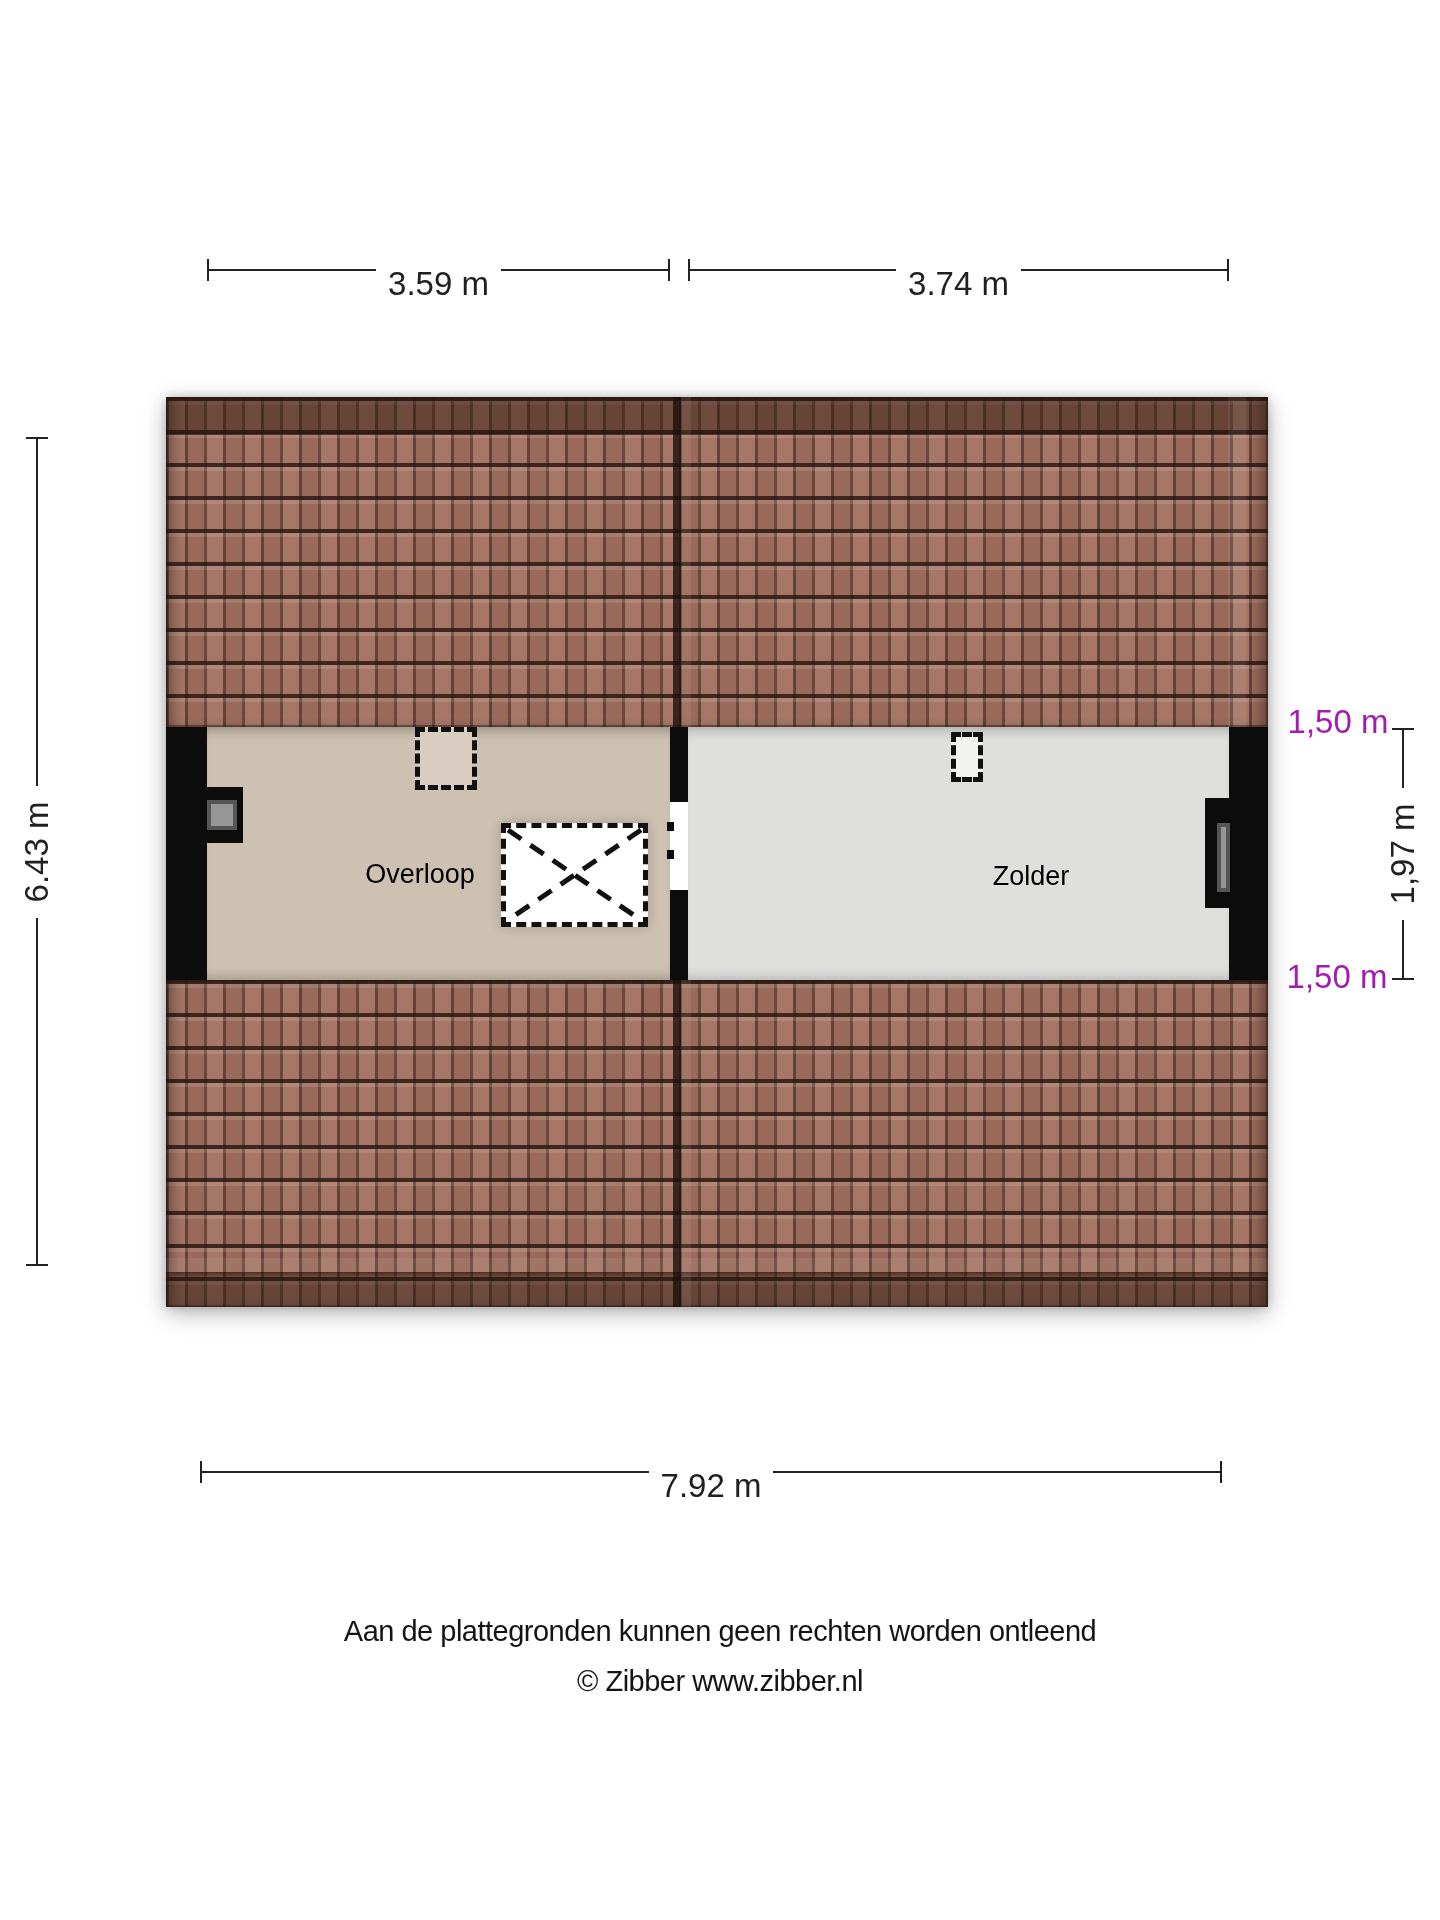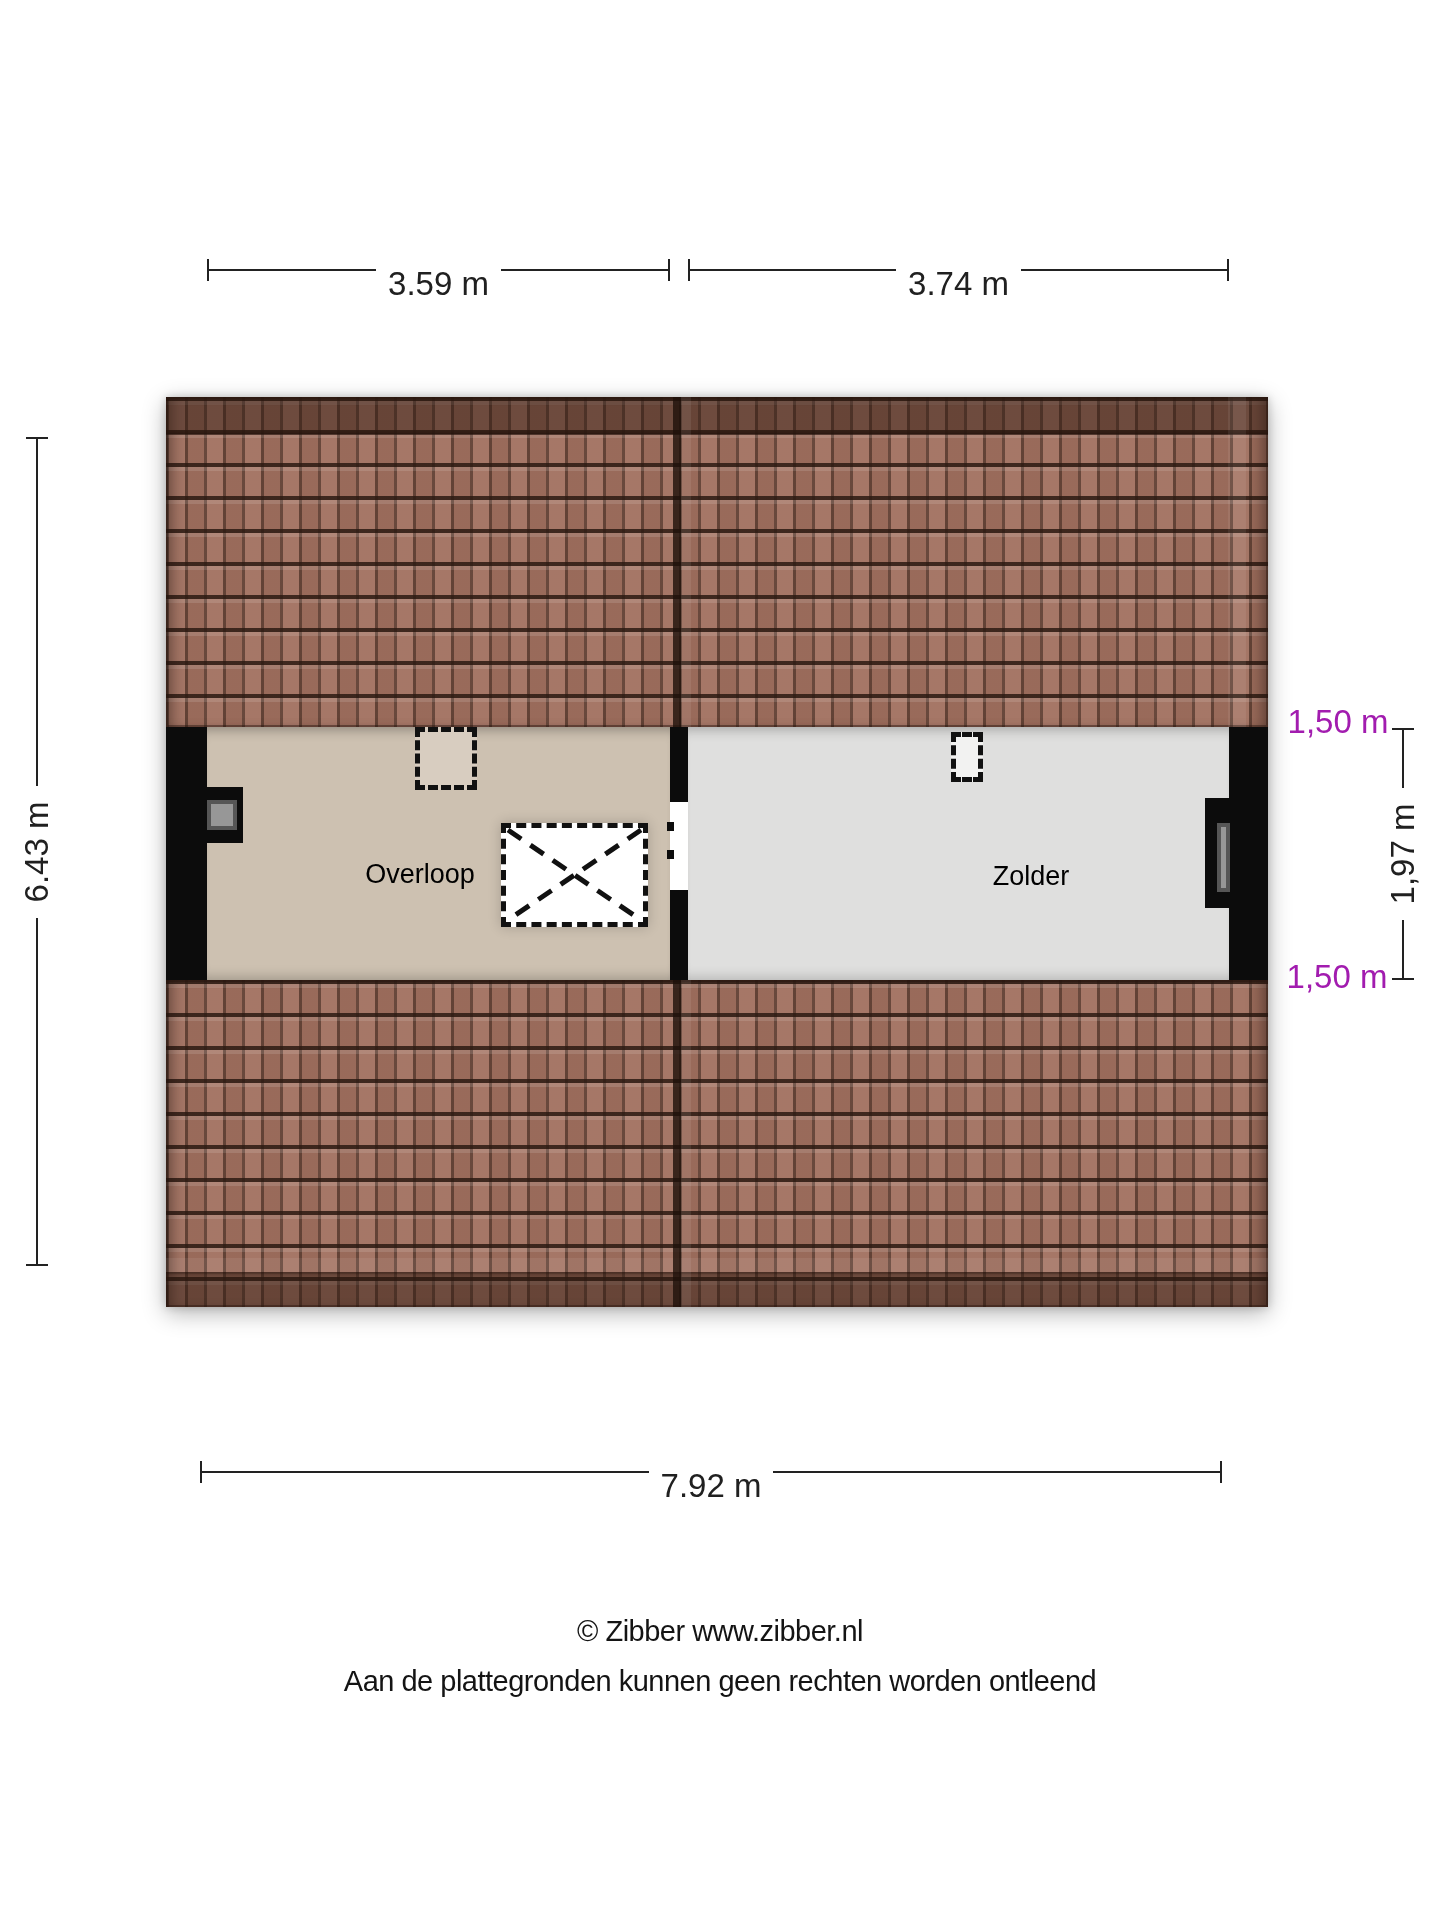--- a/index.html
+++ b/index.html
@@ -176,15 +176,15 @@
 
 <div class="abs dim dim-h" id="dim-bottom">
   <div class="tick-v"></div>
   <div class="dline-h"></div>
   <div class="dlabel">7.92 m</div>
   <div class="dline-h"></div>
   <div class="tick-v"></div>
 </div>
 
 <div class="abs" id="footer">
+  <div>Aan de plattegronden kunnen geen rechten worden ontleend</div>
   <div>© Zibber www.zibber.nl</div>
-  <div>Aan de plattegronden kunnen geen rechten worden ontleend</div>
 </div>
 
 </body></html>

